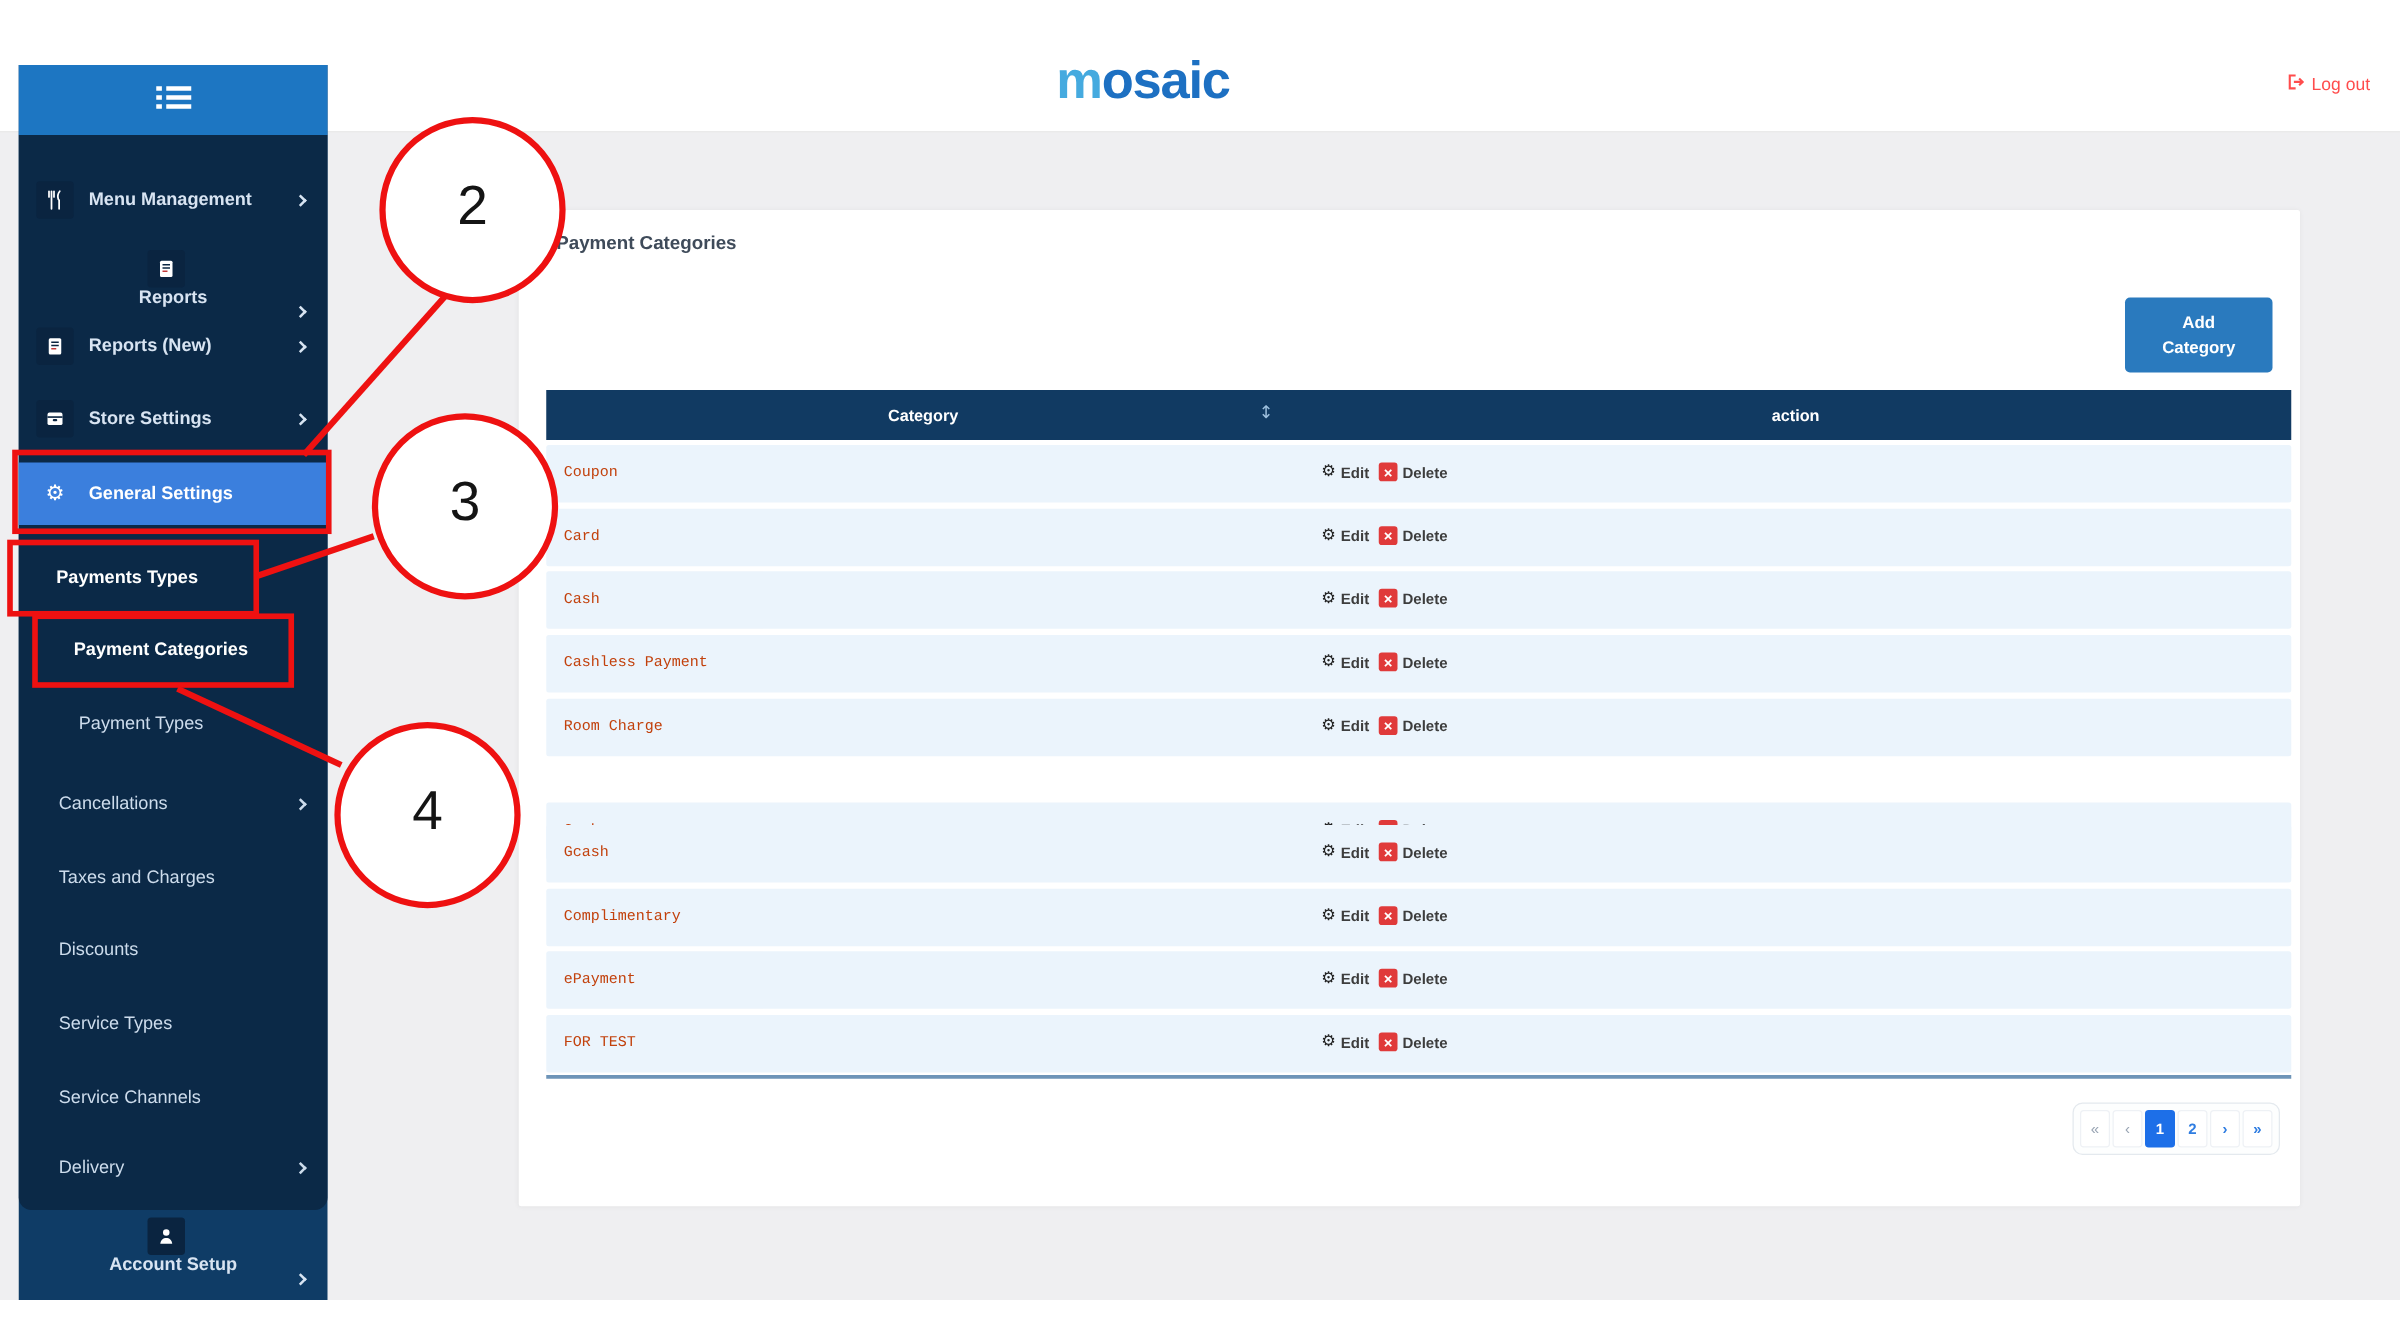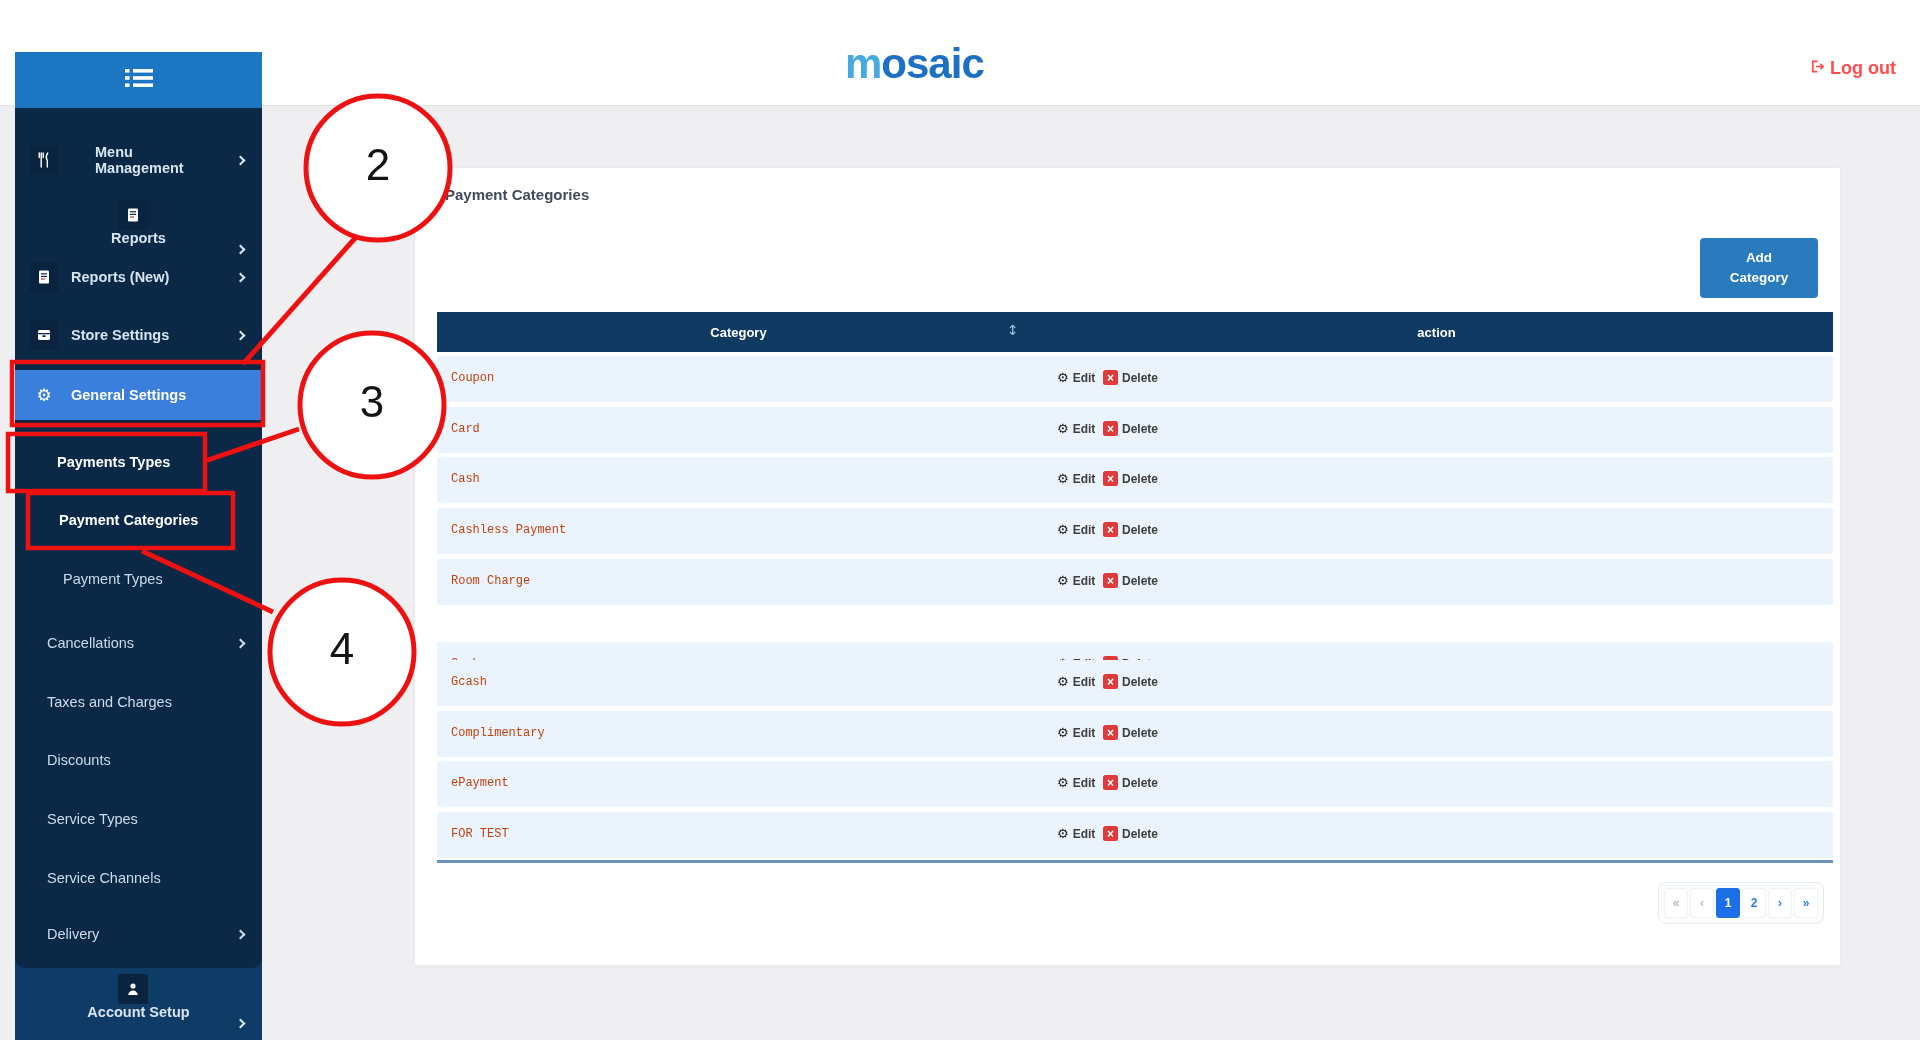--- a/index.html
+++ b/index.html
@@ -7,21 +7,21 @@
     font-family:"Liberation Sans","DejaVu Sans",sans-serif; overflow:hidden; }
   #stage { position:relative; width:1920px; height:748px; background:#fff; }
 
   
   .gray-bg { position:absolute; left:0; top:106px; width:1920px; height:934px; background:#efeff1; }
   .header-line { position:absolute; left:0; top:105px; width:1920px; height:1px; background:#e3e3e3; }
   .logo { position:absolute; left:845px; top:40px; font-size:42px; font-weight:700; letter-spacing:-1px; }
   .logo .m { color:#45aadf; }
   .logo .rest { color:#1d70c2; }
   .logout { position:absolute; right:24px; top:58px; display:flex; align-items:center; gap:5px;
-    color:#ff4c4c; font-size:18px; font-weight:700; cursor:pointer; }
+    color:#ff4c4c; font-size:14px; font-weight:400; cursor:pointer; }
 
   
   .sidebar { position:absolute; left:15px; top:52px; width:247px; height:988px; background:#0f3c66; }
   .sb-top { position:absolute; left:0; top:0; width:247px; height:56px; background:#1d76c2;
     display:flex; align-items:center; justify-content:center; cursor:pointer; }
   .sb-body { position:absolute; left:0; top:56px; width:247px; height:932px; }
   .sb-panel { position:absolute; left:0; top:0; width:247px; height:860px; background:#0b2947;
     border-radius:0 0 10px 10px; }
   .sb-row { position:absolute; left:0; width:247px; height:36px; display:flex; align-items:center;
     padding:0 14px; color:#d8e4f2; font-size:14.5px; font-weight:600; cursor:pointer; }
@@ -106,21 +106,21 @@
               <rect x="9" y="9.2" width="20" height="3.6"></rect>
             <rect x="1" y="16.4" width="4.5" height="3.6"></rect>
               <rect x="9" y="16.4" width="20" height="3.6"></rect>
           </g>
         </svg>
       </span>
     </div>
     <div class="sb-body">
       <div class="sb-panel"></div>
 
-      <div class="sb-row" style="top:34px;gap:24px;">
+      <div class="sb-row" style="top:34px;">
         <span class="tile">
           <svg width="16" height="16" viewBox="0 0 16 16">
               <path d="M3.2 1v4.5M5.2 1v4.5M7.2 1v4.5M5.2 5v10M11.8 1c-1.3 1.6-1.8 4.2-1.2 6.2l.7 1V15" stroke="#fff" stroke-width="1.4" fill="none" stroke-linecap="round"></path>
             </svg>
         </span>
         <span>Menu Management</span>
         <span class="chev"></span>
       </div>
 
       <div class="sb-row" style="top:92px;flex-direction:column;">
@@ -161,21 +161,21 @@
         <span class="chev"></span>
       </div>
 
       <div class="sb-row active" style="top:262px;">
         <span class="tile">
           <span class="gear-glyph">⚙</span>
         </span>
         <span>General Settings</span>
       </div>
 
-      <div class="sb-row sb-sub bold" style="top:336px; padding-left:42px;">
+      <div class="sb-row sb-sub bold" style="top:336px; padding-left:30px;">
         <span>Payments Types</span>
       </div>
       <div class="sb-row sb-sub bold" style="top:394px; padding-left:44px;">
         <span>Payment Categories</span>
       </div>
       <div class="sb-row sb-sub" style="top:453px; padding-left:48px;">
         <span>Payment Types</span>
       </div>
       <div class="sb-row sb-sub" style="top:517px; padding-left:32px;">
         <span>Cancellations</span>

